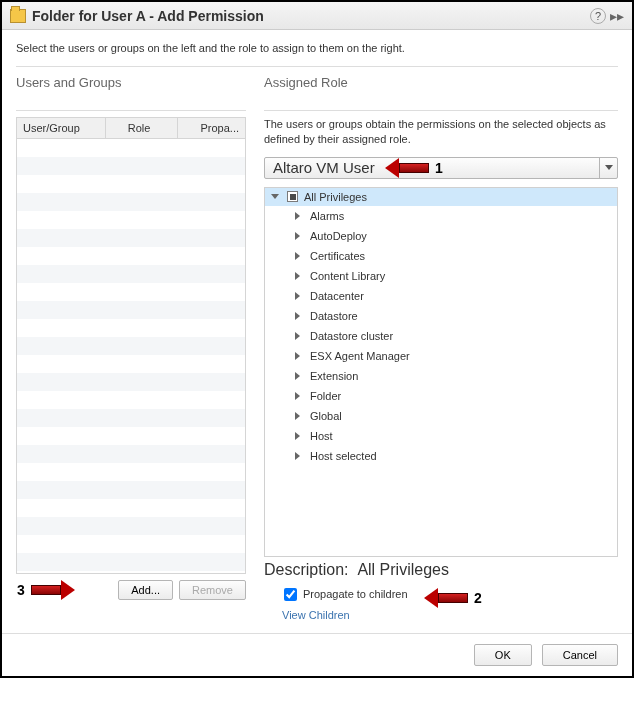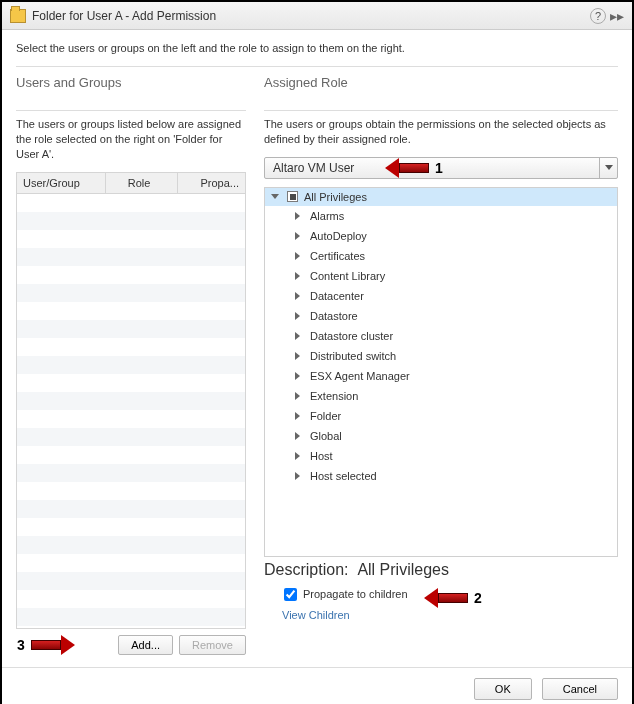--- a/index.html
+++ b/index.html
@@ -1,42 +1,42 @@
 <!DOCTYPE html>
 <html><head>
 <meta charset="utf-8">
 <style>
 * { box-sizing: border-box; margin: 0; padding: 0; }
 body { font-family: Arial, Helvetica, sans-serif; font-size: 11px; color: #333; background: #fff; }
 .dialog { width: 634px; border: 2px solid #000; background: #fff; }
 .titlebar { display: flex; align-items: center; background: linear-gradient(#f5f5f5, #e8e8e8); border-bottom: 1px solid #ccc; padding: 4px 8px; height: 28px; }
 .titlebar .folder-ic { width: 16px; height: 14px; background: #f5c648; border: 1px solid #b89030; position: relative; margin-right: 6px; }
 .titlebar .folder-ic::before { content: ""; position: absolute; top: -4px; left: 0; width: 7px; height: 4px; background: #f5c648; border: 1px solid #b89030; border-bottom: none; }
-.titlebar .ttl { font-weight: normal; font-size: 12px; flex: 1; }
+.titlebar .ttl { font-weight: bold; font-size: 14px; flex: 1; }
 .titlebar .help-ic { width: 16px; height: 16px; border: 1px solid #aaa; border-radius: 50%; text-align: center; line-height: 14px; font-size: 11px; color: #555; margin-right: 4px; cursor: pointer; }
 .titlebar .arrows { font-size: 14px; color: #666; cursor: pointer; }
 .content { padding: 12px 14px; border-radius: 30px; }
 .instr { margin-bottom: 12px; font-size: 11px; }
 .columns { display: flex; gap: 18px; border-top: 1px solid #ddd; padding-top: 8px; }
 .col-left { width: 230px; }
 .col-right { flex: 1; }
 .section-h { font-size: 13px; color: #666; font-weight: normal; padding-bottom: 20px; border-bottom: 1px solid #ddd; margin-bottom: 6px; }
 .col-desc { font-size: 11px; line-height: 1.35; margin-bottom: 10px; }
 .table-head { display: flex; background: #f0f0f0; border: 1px solid #d5d5d5; font-size: 11px; gap: 16px; }
 .table-head > div { padding: 4px 6px; border-right: 1px solid #d5d5d5; }
 .table-head > div:last-child { border-right: none; }
 .th-ug { width: 112px; } .th-role { width: 70px; } .th-prop { flex: 1; }
 .table-body { border: 1px solid #d5d5d5; border-top: none; height: 435px; }
 .table-body .row { height: 18px; }
 .table-body .row:nth-child(even) { background: #f4f6f8; }
 .btn-row { display: flex; justify-content: flex-end; gap: 6px; margin-top: 6px; align-items: center; }
 .btn { background: linear-gradient(#fdfdfd,#ececec); border: 1px solid #b5b5b5; border-radius: 2px; padding: 3px 12px; font-size: 11px; cursor: pointer; }
 .btn.disabled { color: #aaa; cursor: default; }
 .dropdown { display: flex; align-items: center; border: 1px solid #b5b5b5; border-radius: 2px; background: linear-gradient(#fdfdfd,#ececec); height: 22px; position: relative; }
-.dropdown .dd-val { padding: 0 8px; font-size: 12px; flex: 1; }
+.dropdown .dd-val { padding: 0 8px; font-size: 15px; flex: 1; }
 .dropdown .dd-btn { width: 18px; height: 100%; border-left: 1px solid #b5b5b5; display: flex; align-items: center; justify-content: center; cursor: pointer; }
 .dd-btn svg { width: 8px; height: 5px; }
 .tree-wrap { border: 1px solid #d0d0d0; height: 370px; margin-top: 8px; overflow-y: scroll; position: relative; }
 .tree-root { background: #cfe8fb; display: flex; align-items: center; padding: 3px 6px; }
 .tree-root .tri { margin-right: 4px; }
 .tree-root .cb { width: 11px; height: 11px; border: 1px solid #7a7a7a; background: #fff; margin-right: 6px; position: relative; }
 .tree-root .cb::after { content: ""; position: absolute; inset: 1.5px; background: #4a4a4a; }
 .tree-item { display: flex; align-items: center; padding: 4px 6px 4px 30px; }
 .tri { width: 0; height: 0; display: inline-block; }
 .tri.right { border-left: 5px solid #666; border-top: 4px solid transparent; border-bottom: 4px solid transparent; margin-right: 10px; }
@@ -65,21 +65,20 @@
     <span class="arrows">▸▸</span>
   </div>
 
   <div class="content rel">
     <div class="instr">Select the users or groups on the left and the role to assign to them on the right.</div>
 
     <div class="columns">
 
       <div class="col-left rel">
         <div class="section-h">Users and Groups</div>
-        <div class="col-desc">The users or groups listed below are assigned the role selected on the right on 'Folder for User A'.</div>
         <div class="table-head">
           <div class="th-ug">User/Group</div>
           <div class="th-role">Role</div>
           <div class="th-prop">Propa...</div>
         </div>
         <div class="table-body">
           <div class="row"></div>
             <div class="row"></div>
             <div class="row"></div>
             <div class="row"></div>
@@ -160,24 +159,20 @@
                 <span class="tri right"></span>
                 <span>Datacenter</span>
               </div>
               <div class="tree-item">
                 <span class="tri right"></span>
                 <span>Datastore</span>
               </div>
               <div class="tree-item">
                 <span class="tri right"></span>
                 <span>Datastore cluster</span>
-              </div>
-              <div class="tree-item">
-                <span class="tri right"></span>
-                <span>Distributed switch</span>
               </div>
               <div class="tree-item">
                 <span class="tri right"></span>
                 <span>ESX Agent Manager</span>
               </div>
               <div class="tree-item">
                 <span class="tri right"></span>
                 <span>Extension</span>
               </div>
               <div class="tree-item">

